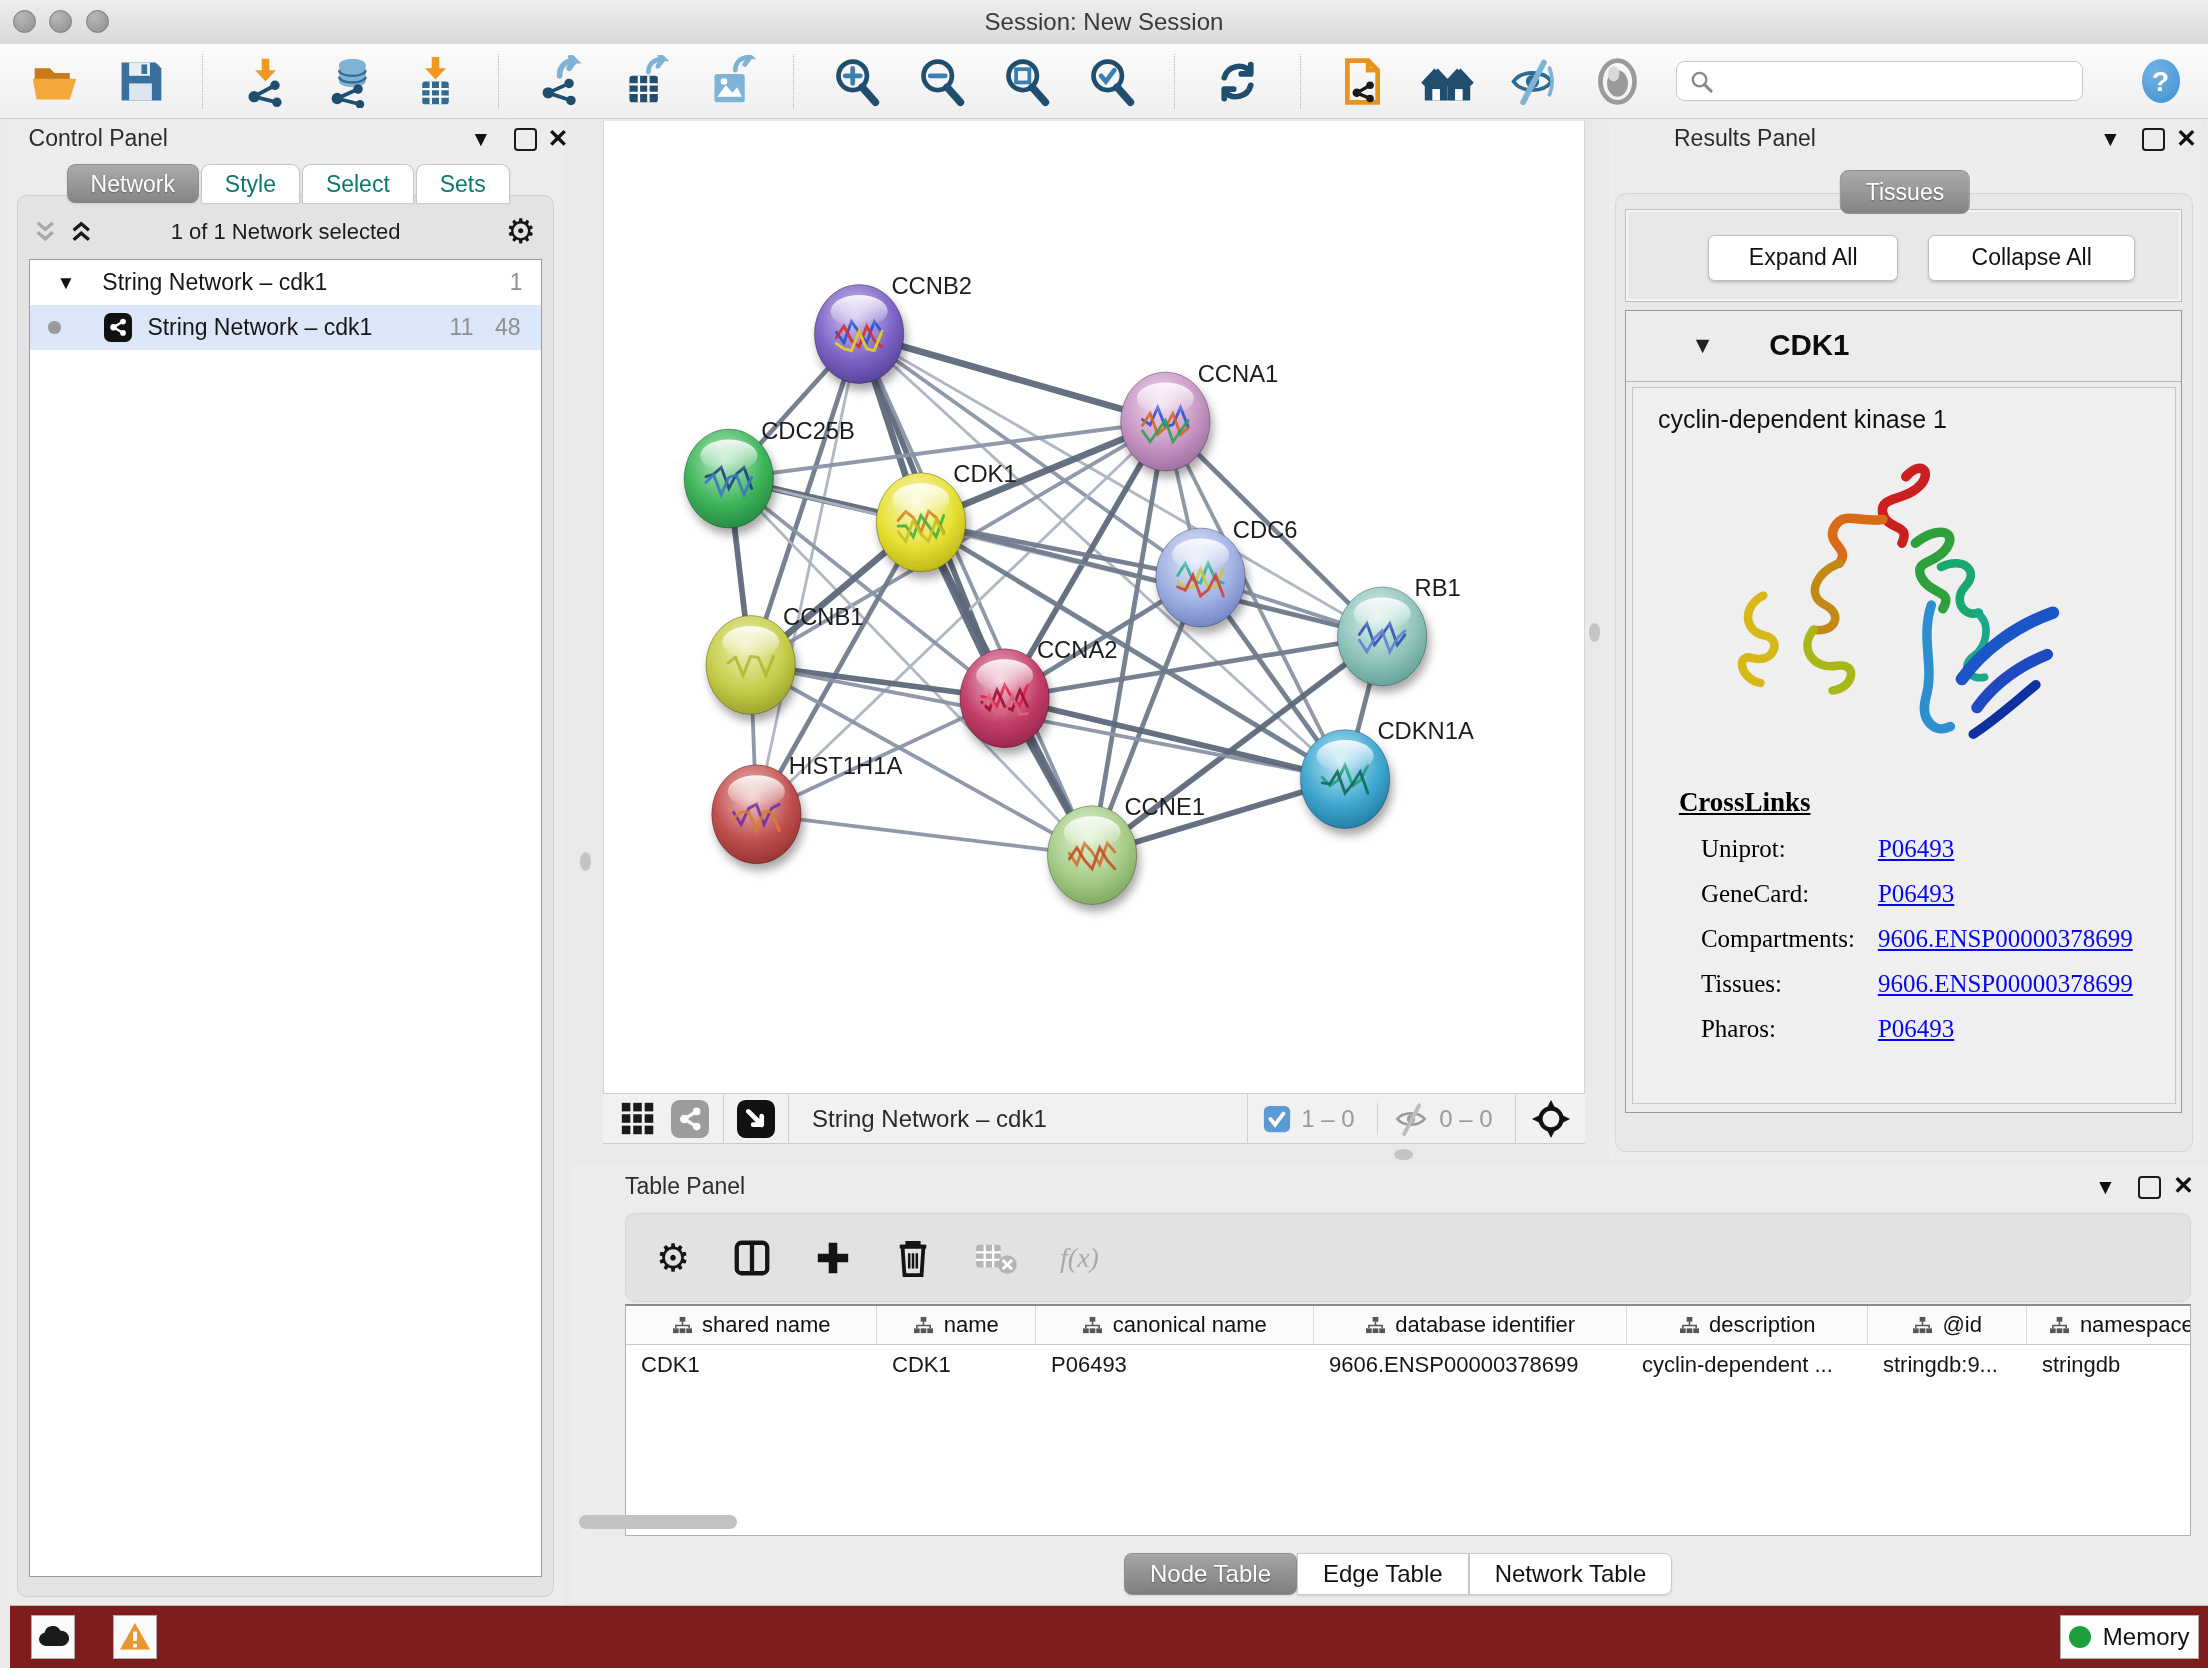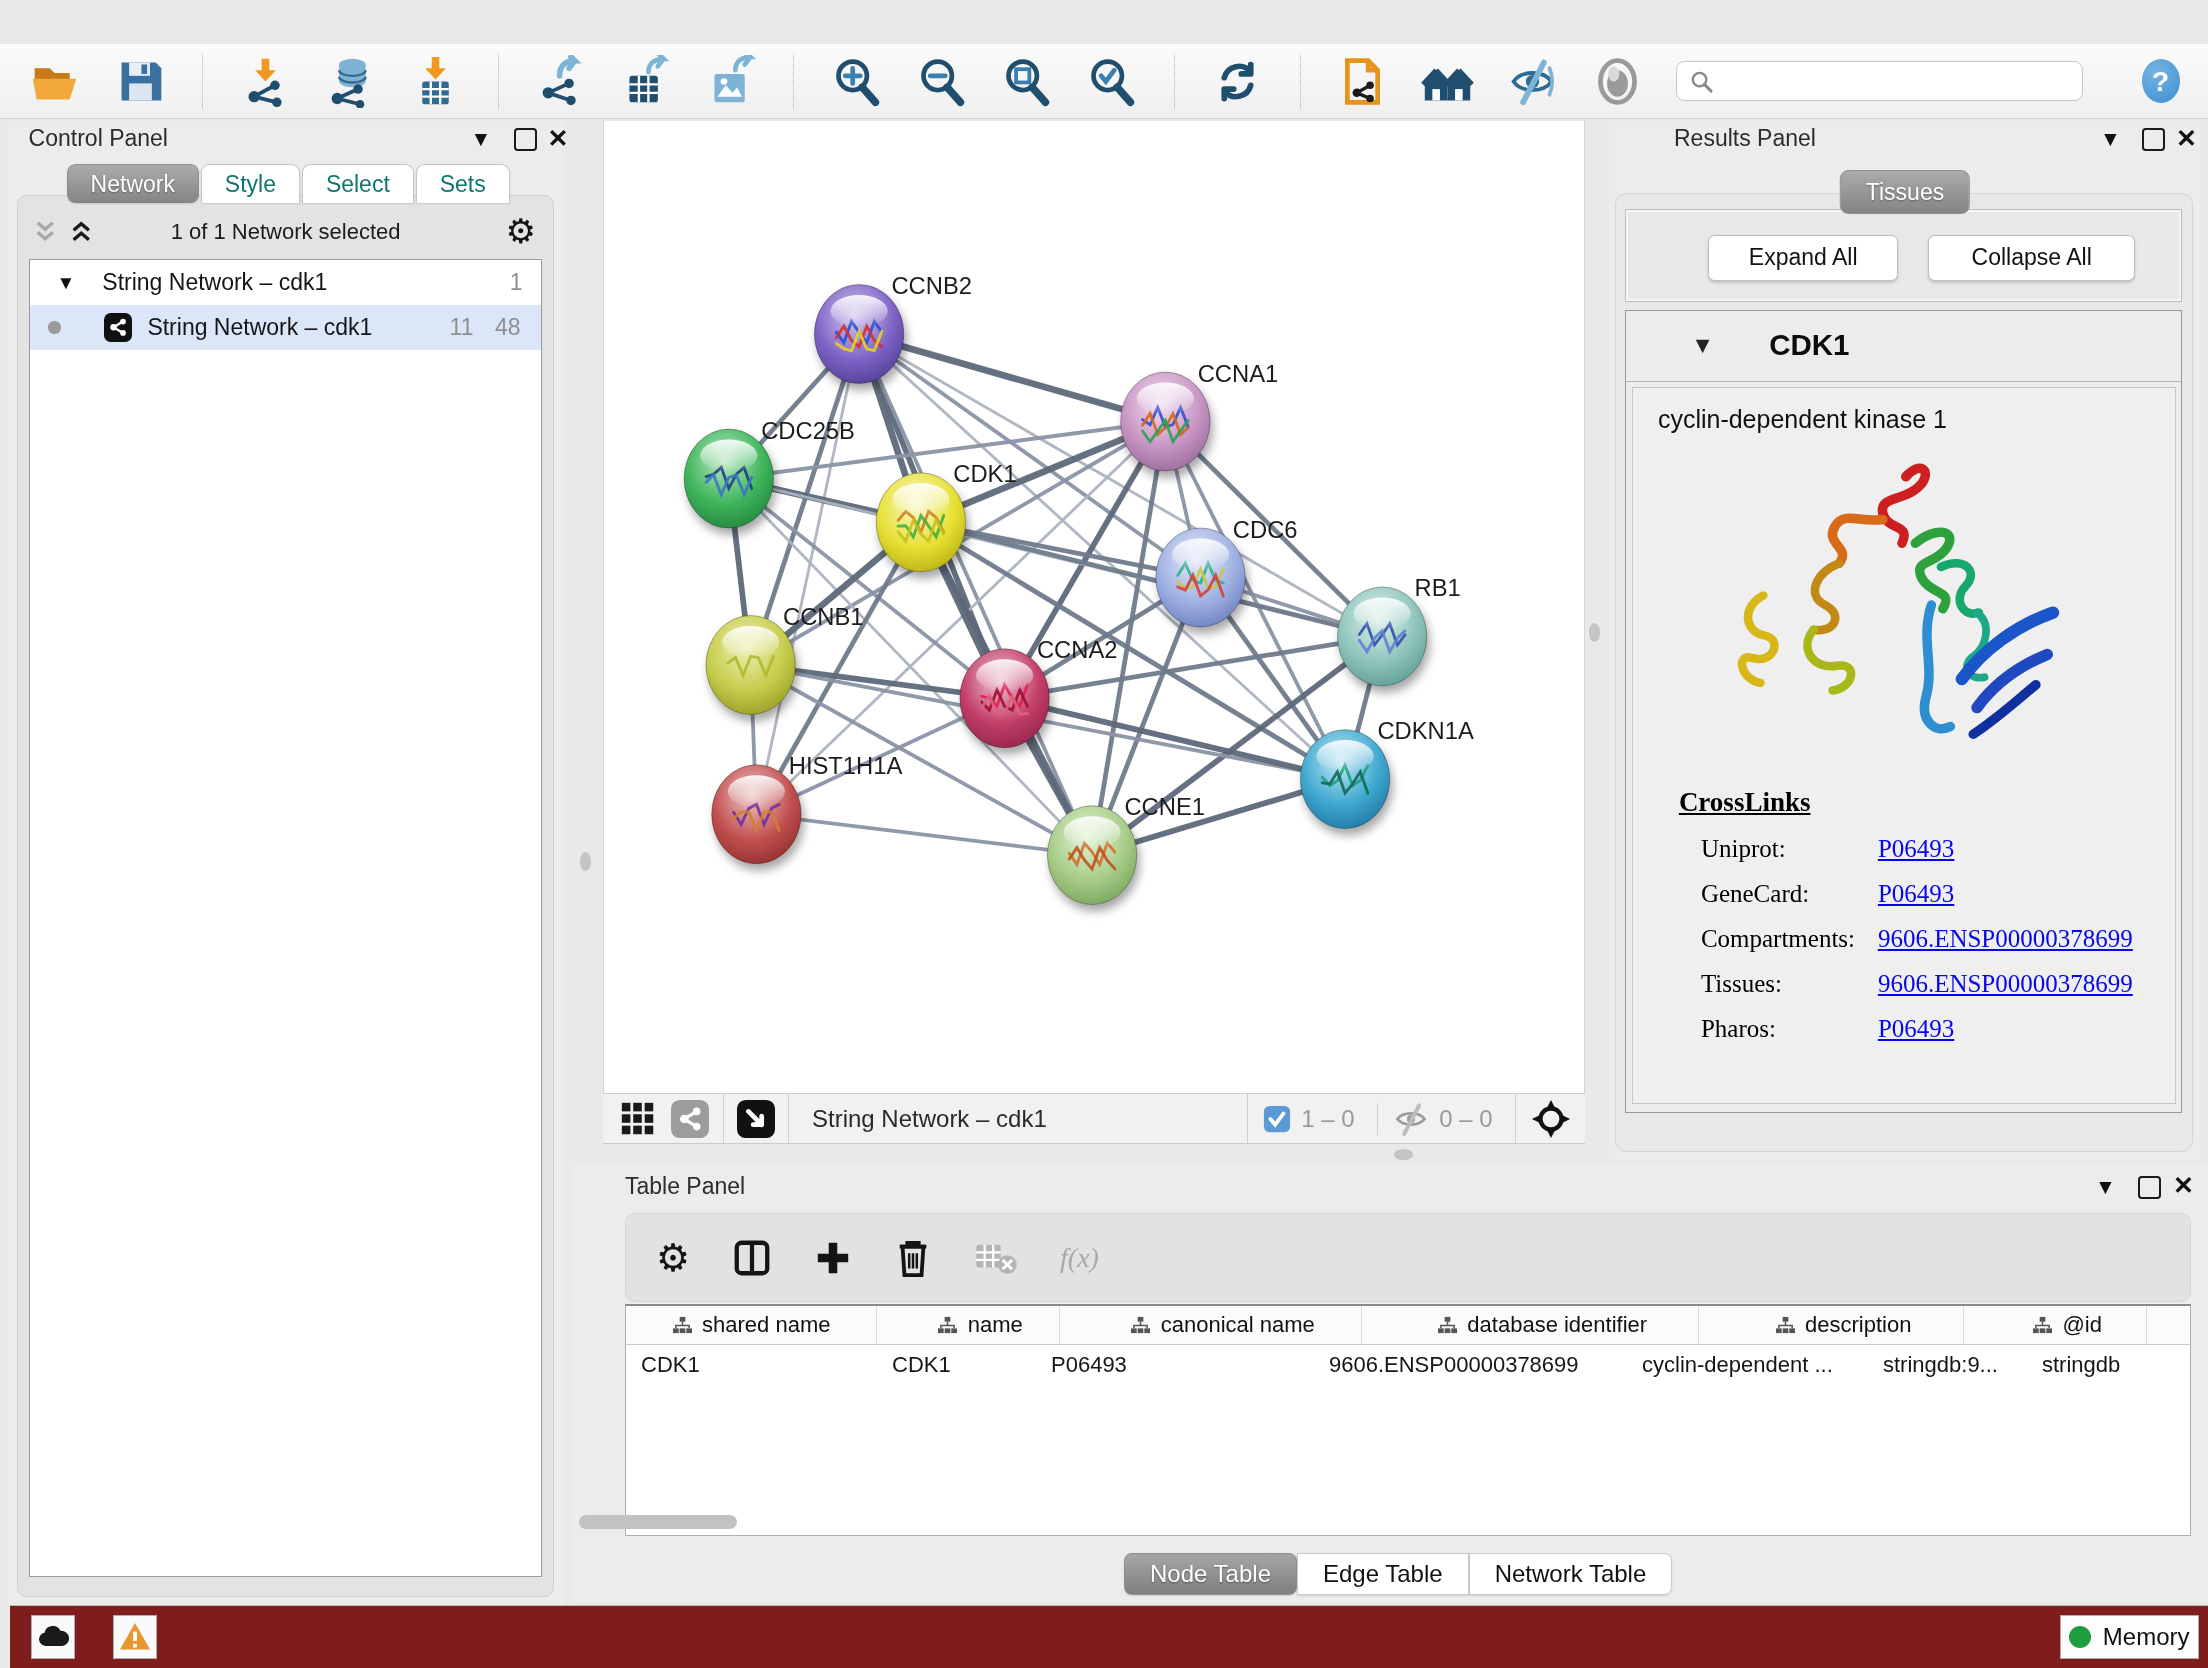--- a/index.html
+++ b/index.html
@@ -85,21 +85,21 @@
   .table-panel{position:absolute;left:571px;top:1165px;width:1638px;height:438px;background:#ececec;}
   .tp-head{position:absolute;left:0;top:0;width:100%;height:42px;}
   .tp-title{position:absolute;left:54px;top:7.6px;}
   .tp-head .ph-caret{position:absolute;left:1524px;top:9.5px;}
   .tp-head .ph-float{position:absolute;left:1567px;top:10.5px;}
   .tp-head .ph-close{position:absolute;left:1602px;top:11.4px;}
   .tp-toolbar{position:absolute;left:54px;top:48px;width:1566px;height:89px;background:#e2e2e2;border:1px solid #d5d5d5;border-radius:9.5px;box-sizing:border-box;display:flex;align-items:center;padding-left:30px;gap:42px;}
   .tp-gear{font-size:38px;color:#141414;cursor:pointer;font-family:"DejaVu Sans",sans-serif;}
   .tp-fx{font-family:"Liberation Serif",serif;font-style:italic;font-size:28px;color:#a9a9a9;cursor:default;}
   .tp-table{position:absolute;left:54px;top:139px;width:1566px;height:232px;background:#fff;border:1px solid #b0b0b0;border-top:2.9px solid #8a8a8a;box-sizing:border-box;overflow:hidden;}
-  .tr-head{display:flex;height:38px;background:#fbfbfb;border-bottom:1.9px solid #c9c9c9;gap:24px;}
+  .tr-head{display:flex;height:38px;background:#fbfbfb;border-bottom:1.9px solid #c9c9c9;}
   .th{display:flex;align-items:center;justify-content:center;gap:9.5px;border-right:1px solid #dcdcdc;font-size:22px;color:#111;box-sizing:border-box;flex:0 0 auto;overflow:hidden;white-space:nowrap;cursor:pointer;}
   .tr-body{display:flex;height:40px;}
   .td{padding-left:15px;display:flex;align-items:center;font-size:22px;color:#161616;box-sizing:border-box;flex:0 0 auto;overflow:hidden;white-space:nowrap;}
   .tp-scroll{position:absolute;left:7.6px;top:350px;width:158px;height:14.3px;border-radius:7.6px;background:#c2c2c2;cursor:pointer;}
   .tp-tabs{position:absolute;left:553px;top:388px;display:flex;justify-content:center;}
   .tp-tab{height:40px;line-height:40px;padding:0 25px;font-size:24px;background:#fff;border:1px solid #cacaca;color:#111;cursor:pointer;box-shadow:0 1px 1.9px rgba(0,0,0,0.12);}
   .tp-tab:first-child{border-radius:7.6px 0 0 7.6px;}
   .tp-tab:last-child{border-radius:0 7.6px 7.6px 0;}
   .tp-tab.active{background:linear-gradient(#a6a6a6,#7f7f7f);color:#fff;text-shadow:0 1px 1.9px rgba(0,0,0,0.4);border-color:#8e8e8e;border-radius:7.6px;}
 
@@ -110,20 +110,26 @@
   .mem-dot{width:22px;height:22px;border-radius:50%;}
 
   .splitter-dot{position:absolute;background:#c4c4c4;border-radius:50%;cursor:pointer;}
   .attr-ic{flex:0 0 auto;}
 </style>
 </head>
 <body>
 
 <div id="app">
 
+  <div class="titlebar">
+    <div class="tl" style="left:13.3px"></div>
+    <div class="tl" style="left:49px"></div>
+    <div class="tl" style="left:86px"></div>
+    <div class="win-title">Session: New Session</div>
+  </div>
 
   <div class="toolbar">
     <svg class="tb-ic" viewBox="0 0 56 56">
         <path d="M6 14 h16 l5 5 h16 v8 H6z" fill="#c87a18"></path>
         <path d="M4 25 h46 l-7 22 H8z" fill="#f3a83c"></path>
       </svg>
     <svg class="tb-ic" viewBox="0 0 56 56">
         <path d="M8 8 h36 l6 6 v34 H8z" fill="#3a6f9f"></path>
         <rect x="16" y="8" width="22" height="14" fill="#e8eef5"></rect>
         <rect x="29" y="10" width="6" height="10" fill="#3a6f9f"></rect>

